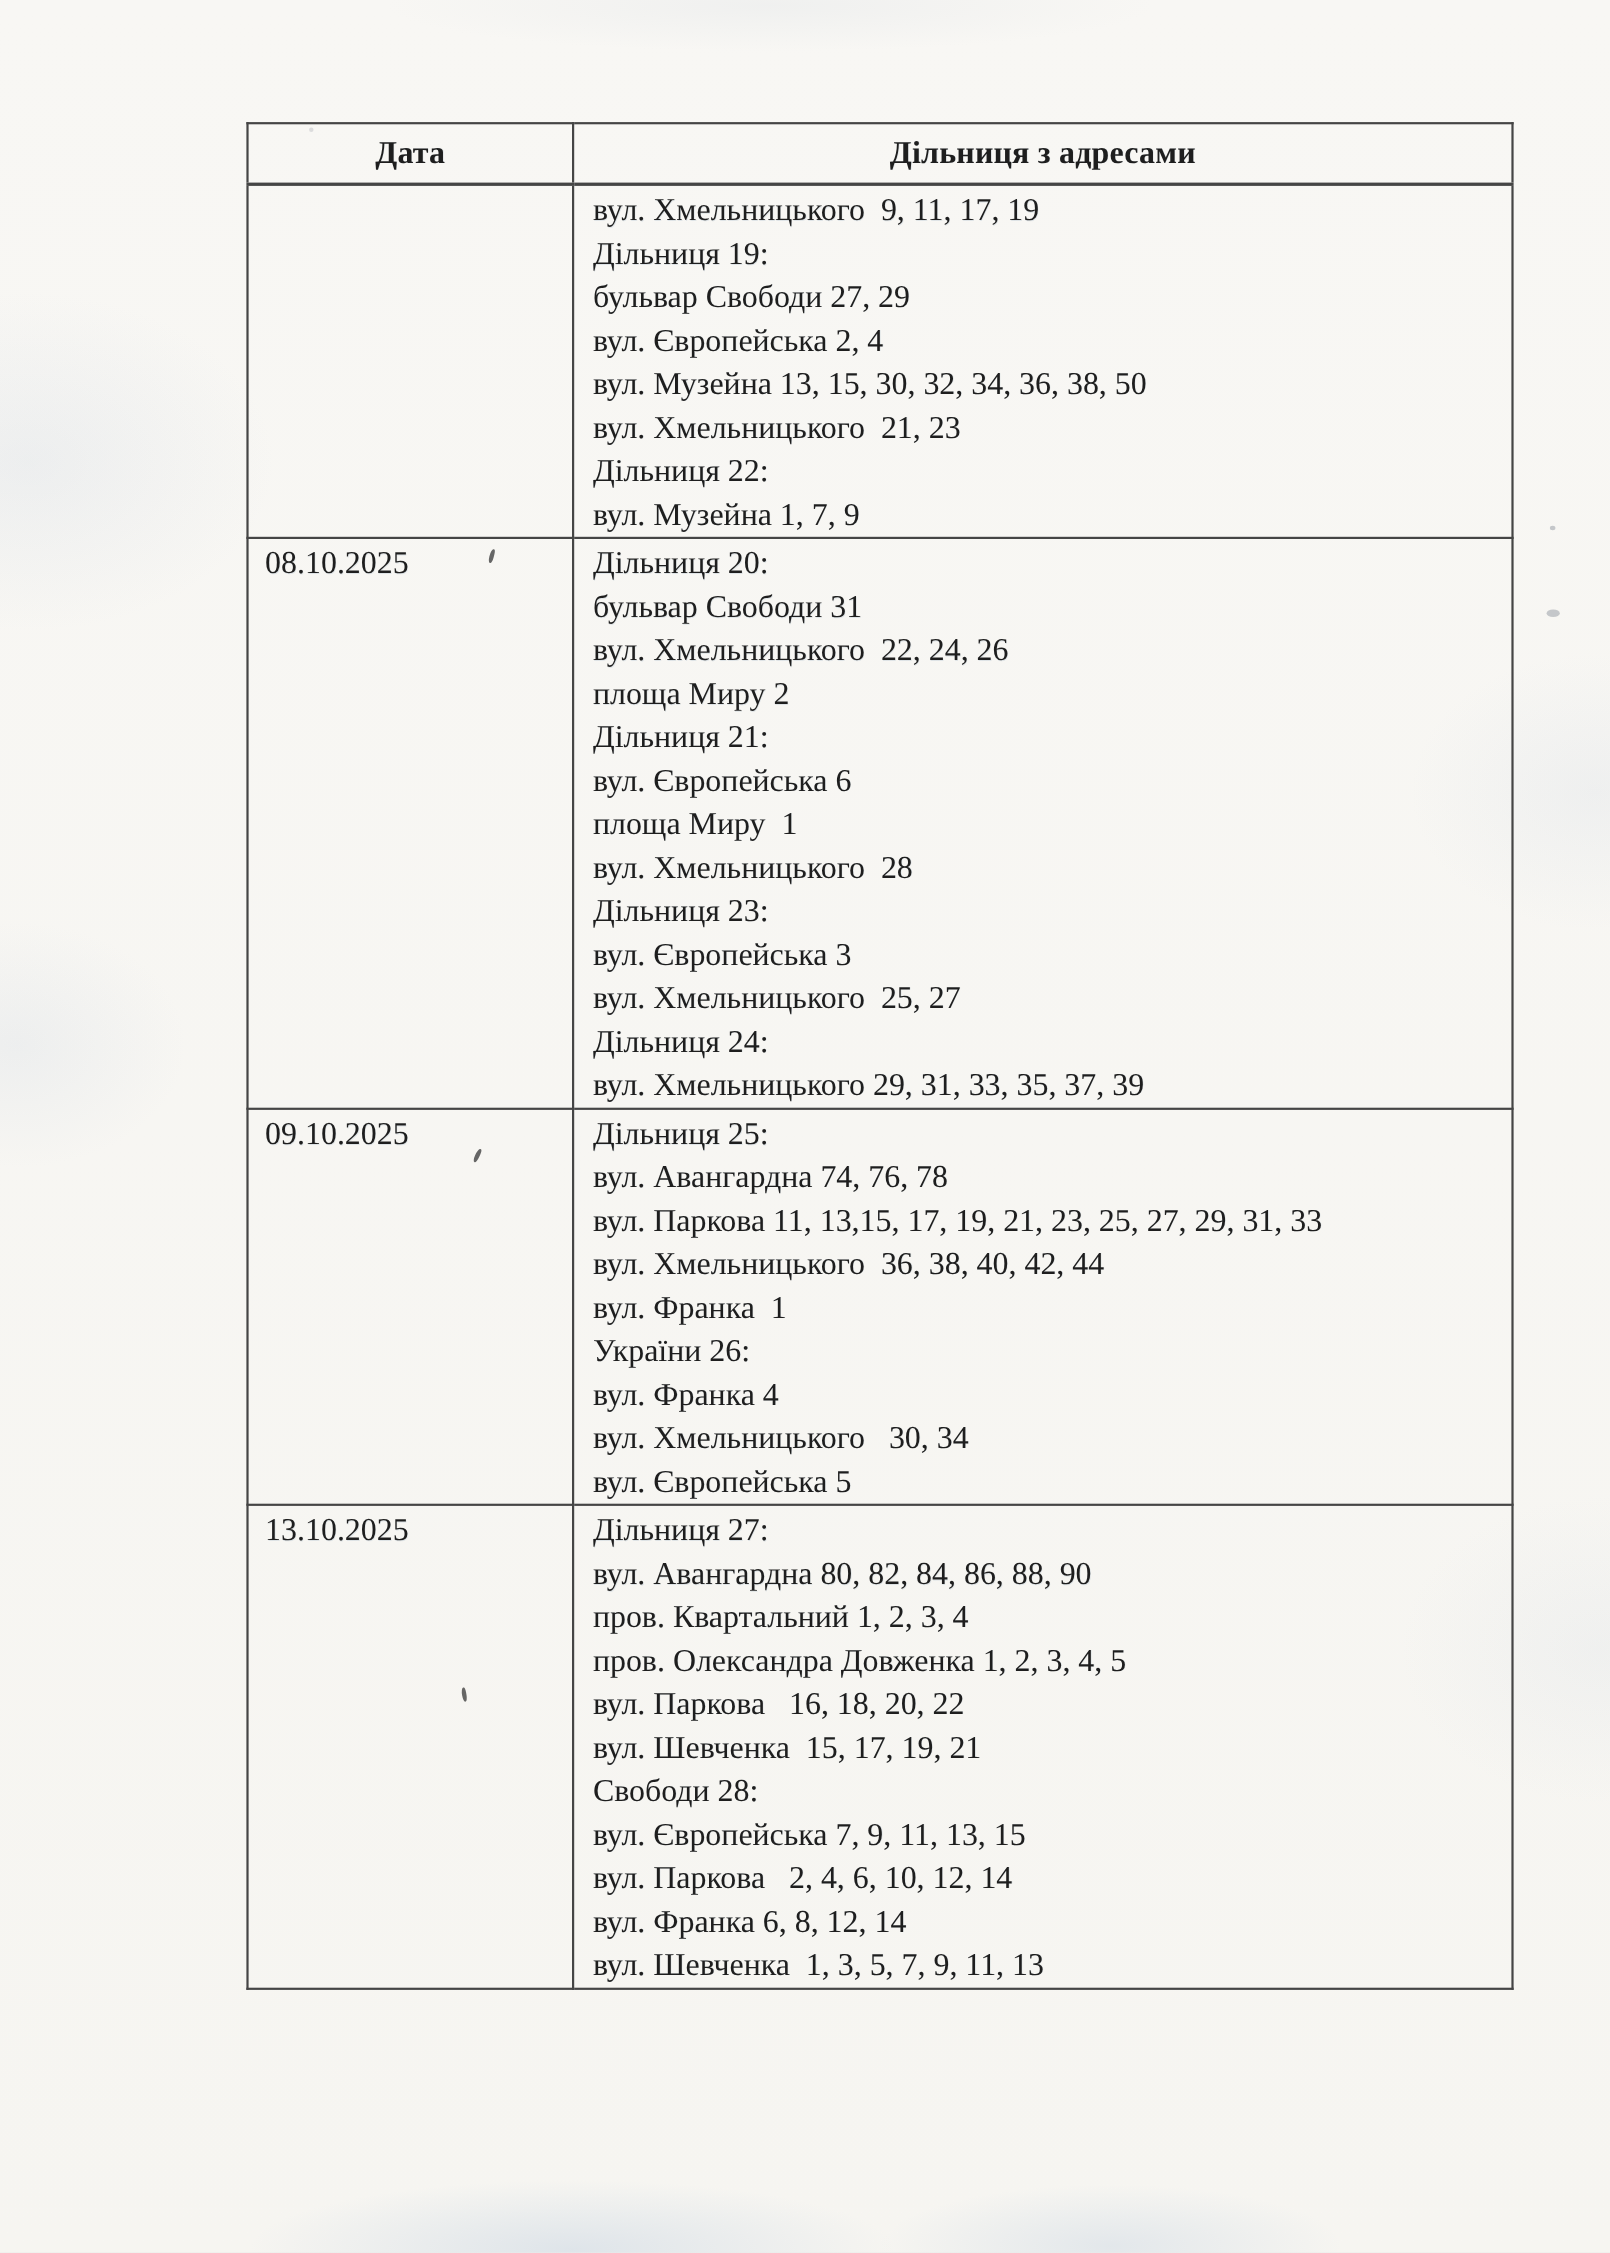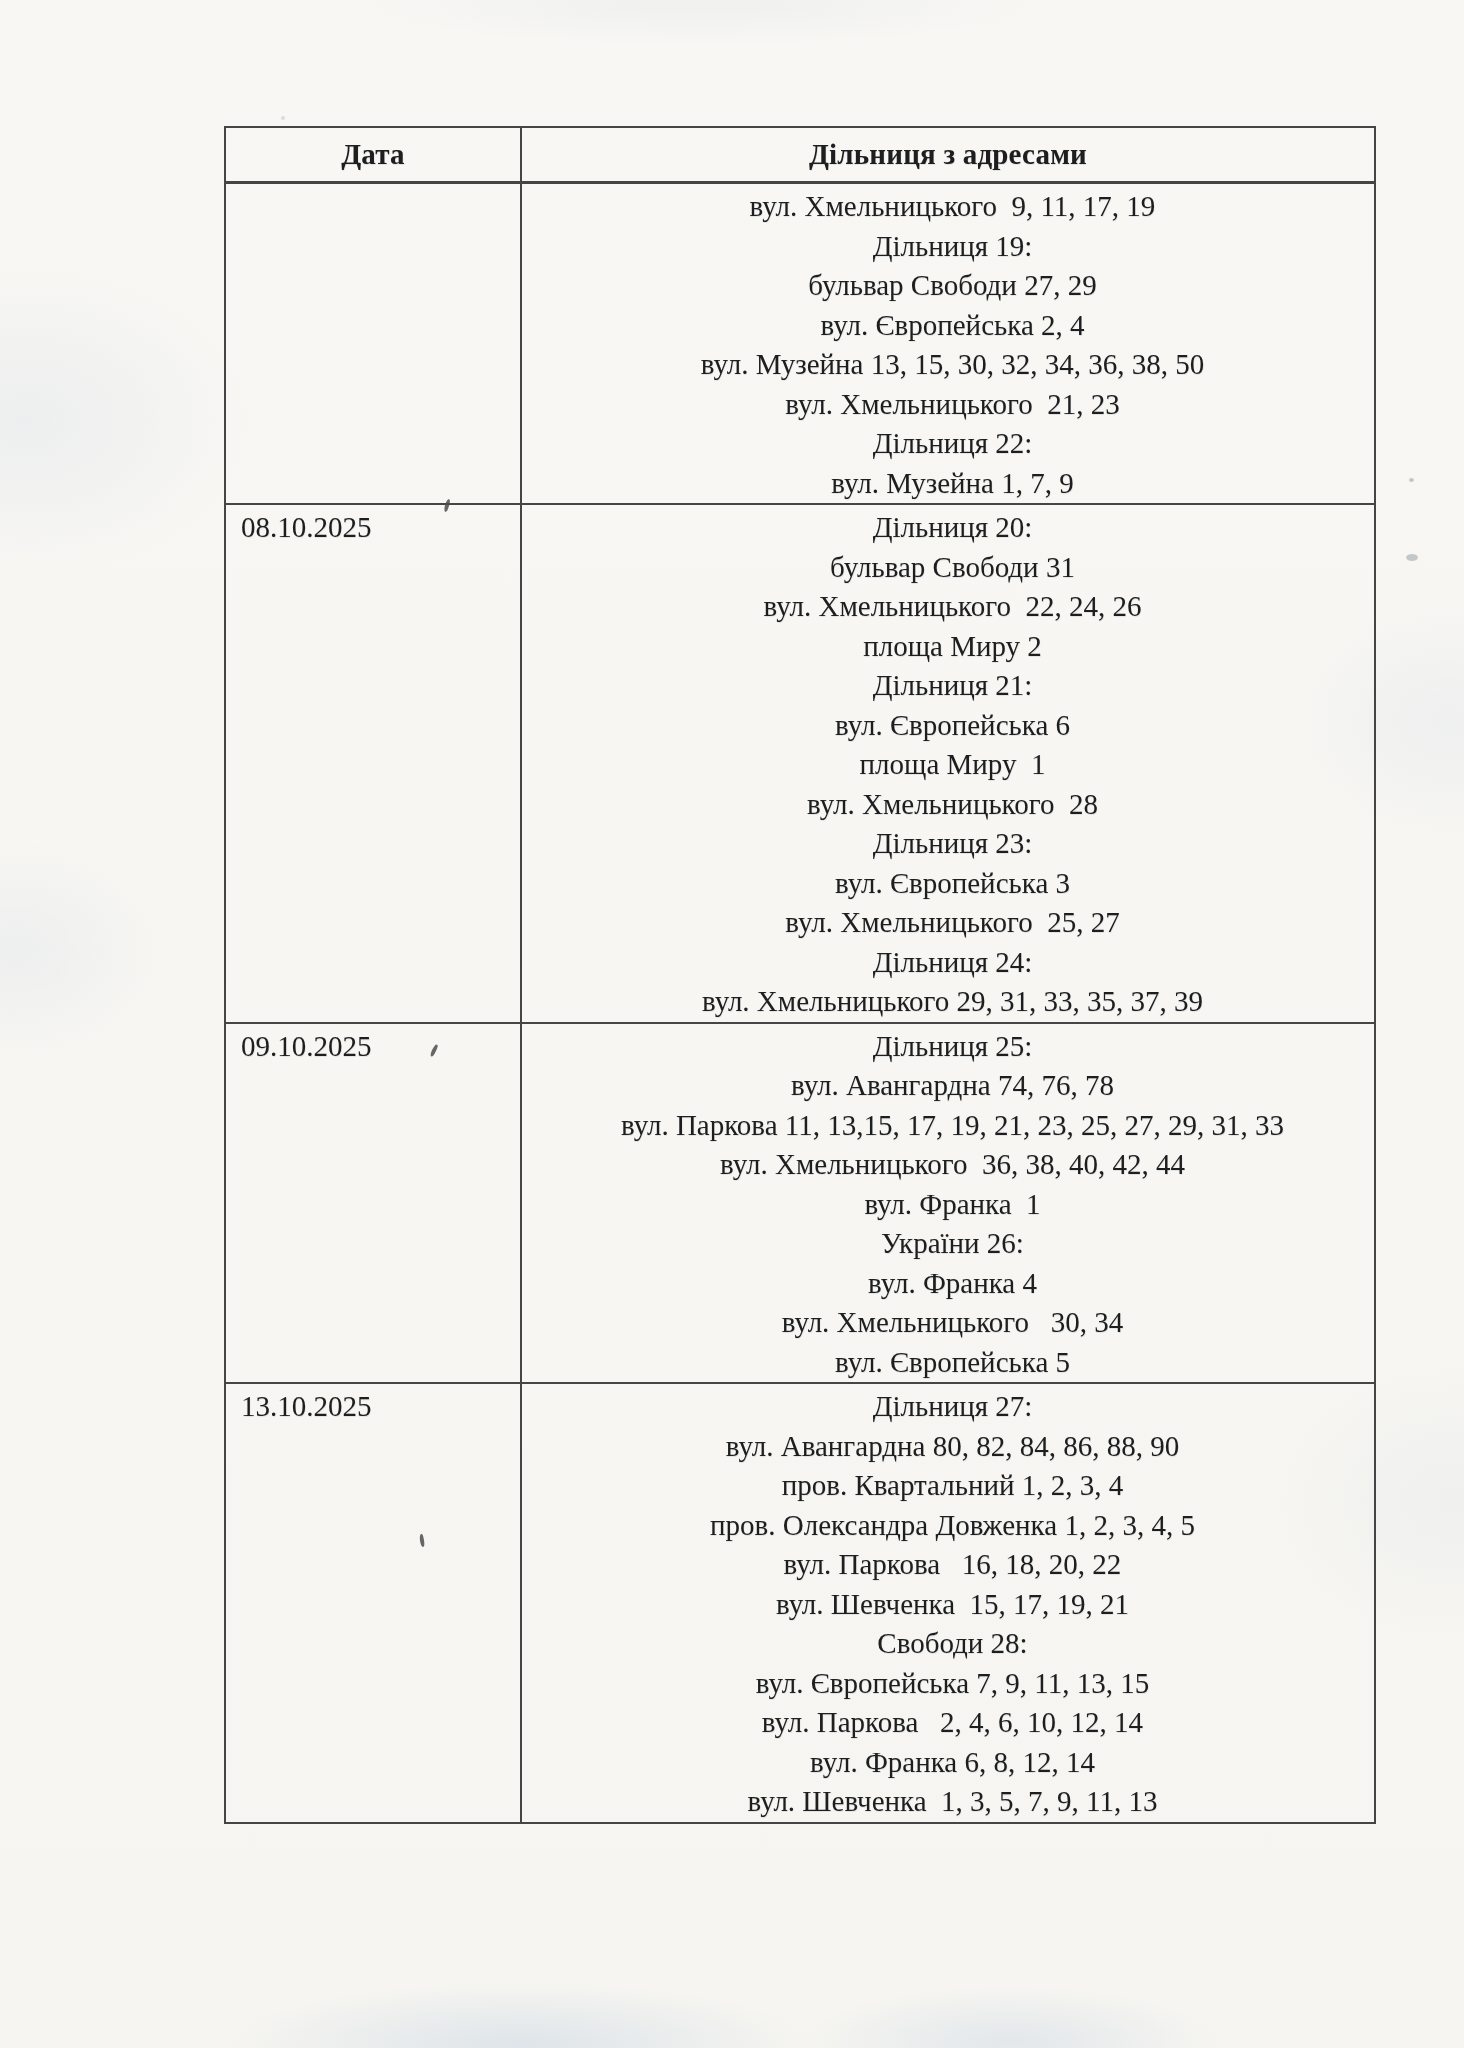--- a/index.html
+++ b/index.html
@@ -21,21 +21,21 @@
       radial-gradient(ellipse 240px 180px at 1450px 720px, rgba(198,208,222,0.18), transparent 70%),
       radial-gradient(ellipse 260px 200px at 1455px 1500px, rgba(198,208,222,0.15), transparent 70%),
       radial-gradient(ellipse 420px 90px at 520px 2045px, rgba(168,190,216,0.30), transparent 70%),
       radial-gradient(ellipse 300px 80px at 1010px 2042px, rgba(168,190,216,0.25), transparent 70%),
       radial-gradient(ellipse 500px 60px at 700px 5px, rgba(205,212,220,0.20), transparent 70%),
       linear-gradient(#f8f7f4, #f6f5f1);
   }
   table.schedule {
     position: absolute;
     left: 224px;
-    top: 126px;
+    top: 111px;
     width: 1150px;
     border-collapse: collapse;
     table-layout: fixed;
   }
   table.schedule col.c-date { width: 296px; }
   table.schedule col.c-addr { width: 854px; }
   table.schedule th, table.schedule td {
     border: 2px solid #454545;
     font-size: 29px;
     vertical-align: top;
@@ -56,21 +56,20 @@
     white-space: pre-wrap;
   }
   td.addr-cell {
     padding: 3px 8px 0 17px;
   }
   .line {
     line-height: 39.5px;
     height: 39.5px;
     white-space: pre-wrap;
     text-shadow: 0.5px 0.5px 0 rgba(110,145,170,0.18);
-    text-align: center;
   }
   .line.bold { font-weight: normal; }
   th, td { text-shadow: 0.5px 0.5px 0 rgba(110,145,170,0.18); }
   
   .scan-mark {
     position: absolute;
     width: 4px;
     height: 13px;
     background: #4c4c4c;
     border-radius: 60% 40% 50% 50%;

